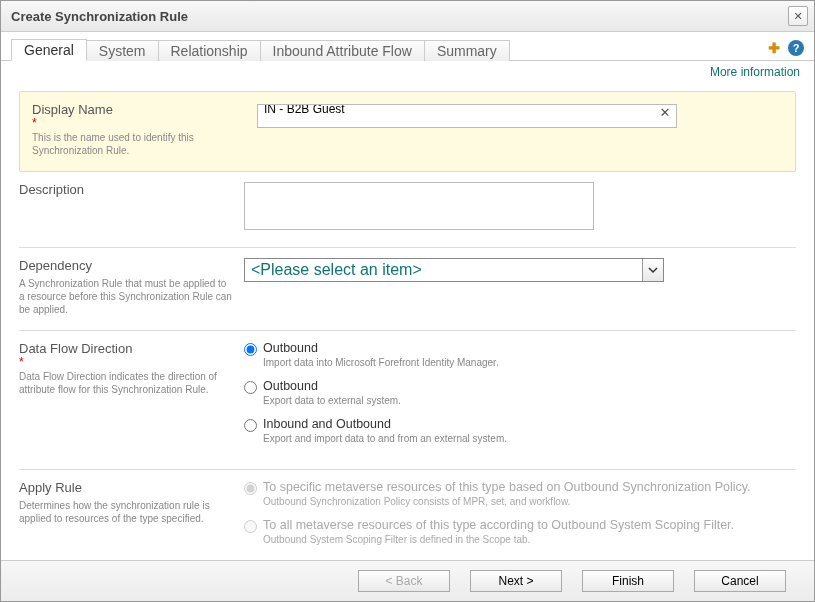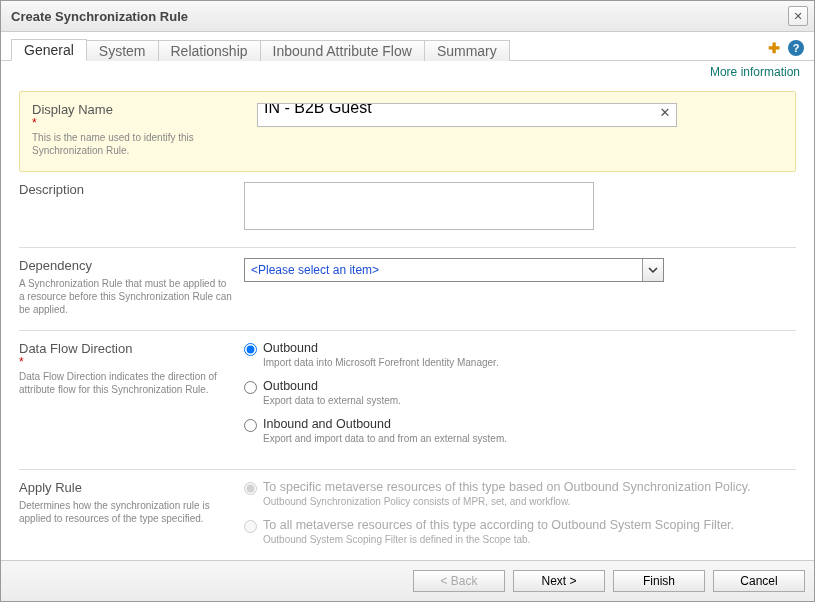--- a/index.html
+++ b/index.html
@@ -157,21 +157,21 @@
   .text-input-wrap {
     position: relative;
     width: 420px;
   }
   .text-input {
     width: 100%;
     height: 24px;
     border: 1px solid #bbb;
     padding: 2px 24px 16px 6px;
     box-sizing: border-box;
-    font-size: 16px;
+    font-size: 12px;
   }
   .clear-x {
     position: absolute;
     right: 4px;
     top: 3px;
     width: 16px;
     height: 16px;
     cursor: pointer;
     color: #555;
     font-size: 13px;
@@ -189,23 +189,23 @@
   .select-wrap {
     position: relative;
     width: 420px;
   }
   .select-wrap .sel {
     width: 100%;
     height: 24px;
     border: 1px solid #888;
     padding: 2px 24px 2px 6px;
     box-sizing: border-box;
-    font-size: 12px;
-    background: #fff;
-    color: #1d4ed8;
+    font-size: 16px;
+    background: #fff;
+    color: #0f766e;
     text-align: left;
   }
   .select-wrap .chev {
     position: absolute;
     right: 1px;
     top: 1px;
     width: 20px;
     height: 22px;
     border-left: 1px solid #999;
     background: linear-gradient(#fff,#e8e8e8);
@@ -232,22 +232,22 @@
   }
   .radio-row.disabled .rl,
   .radio-row.disabled .rd { color: #aaa; }
   .footer {
     height: 40px;
     border-top: 1px solid #ccc;
     background: linear-gradient(#f7f7f7,#ececec);
     display: flex;
     align-items: center;
     justify-content: flex-end;
-    padding-right: 9px;
-    gap: 8px;
+    padding-right: 28px;
+    gap: 20px;
   }
   .footer button {
     width: 92px;
     height: 22px;
     border: 1px solid #aaa;
     background: linear-gradient(#fff,#e9e9e9);
     font-size: 12px;
     cursor: pointer;
   }
   .footer button:disabled {

